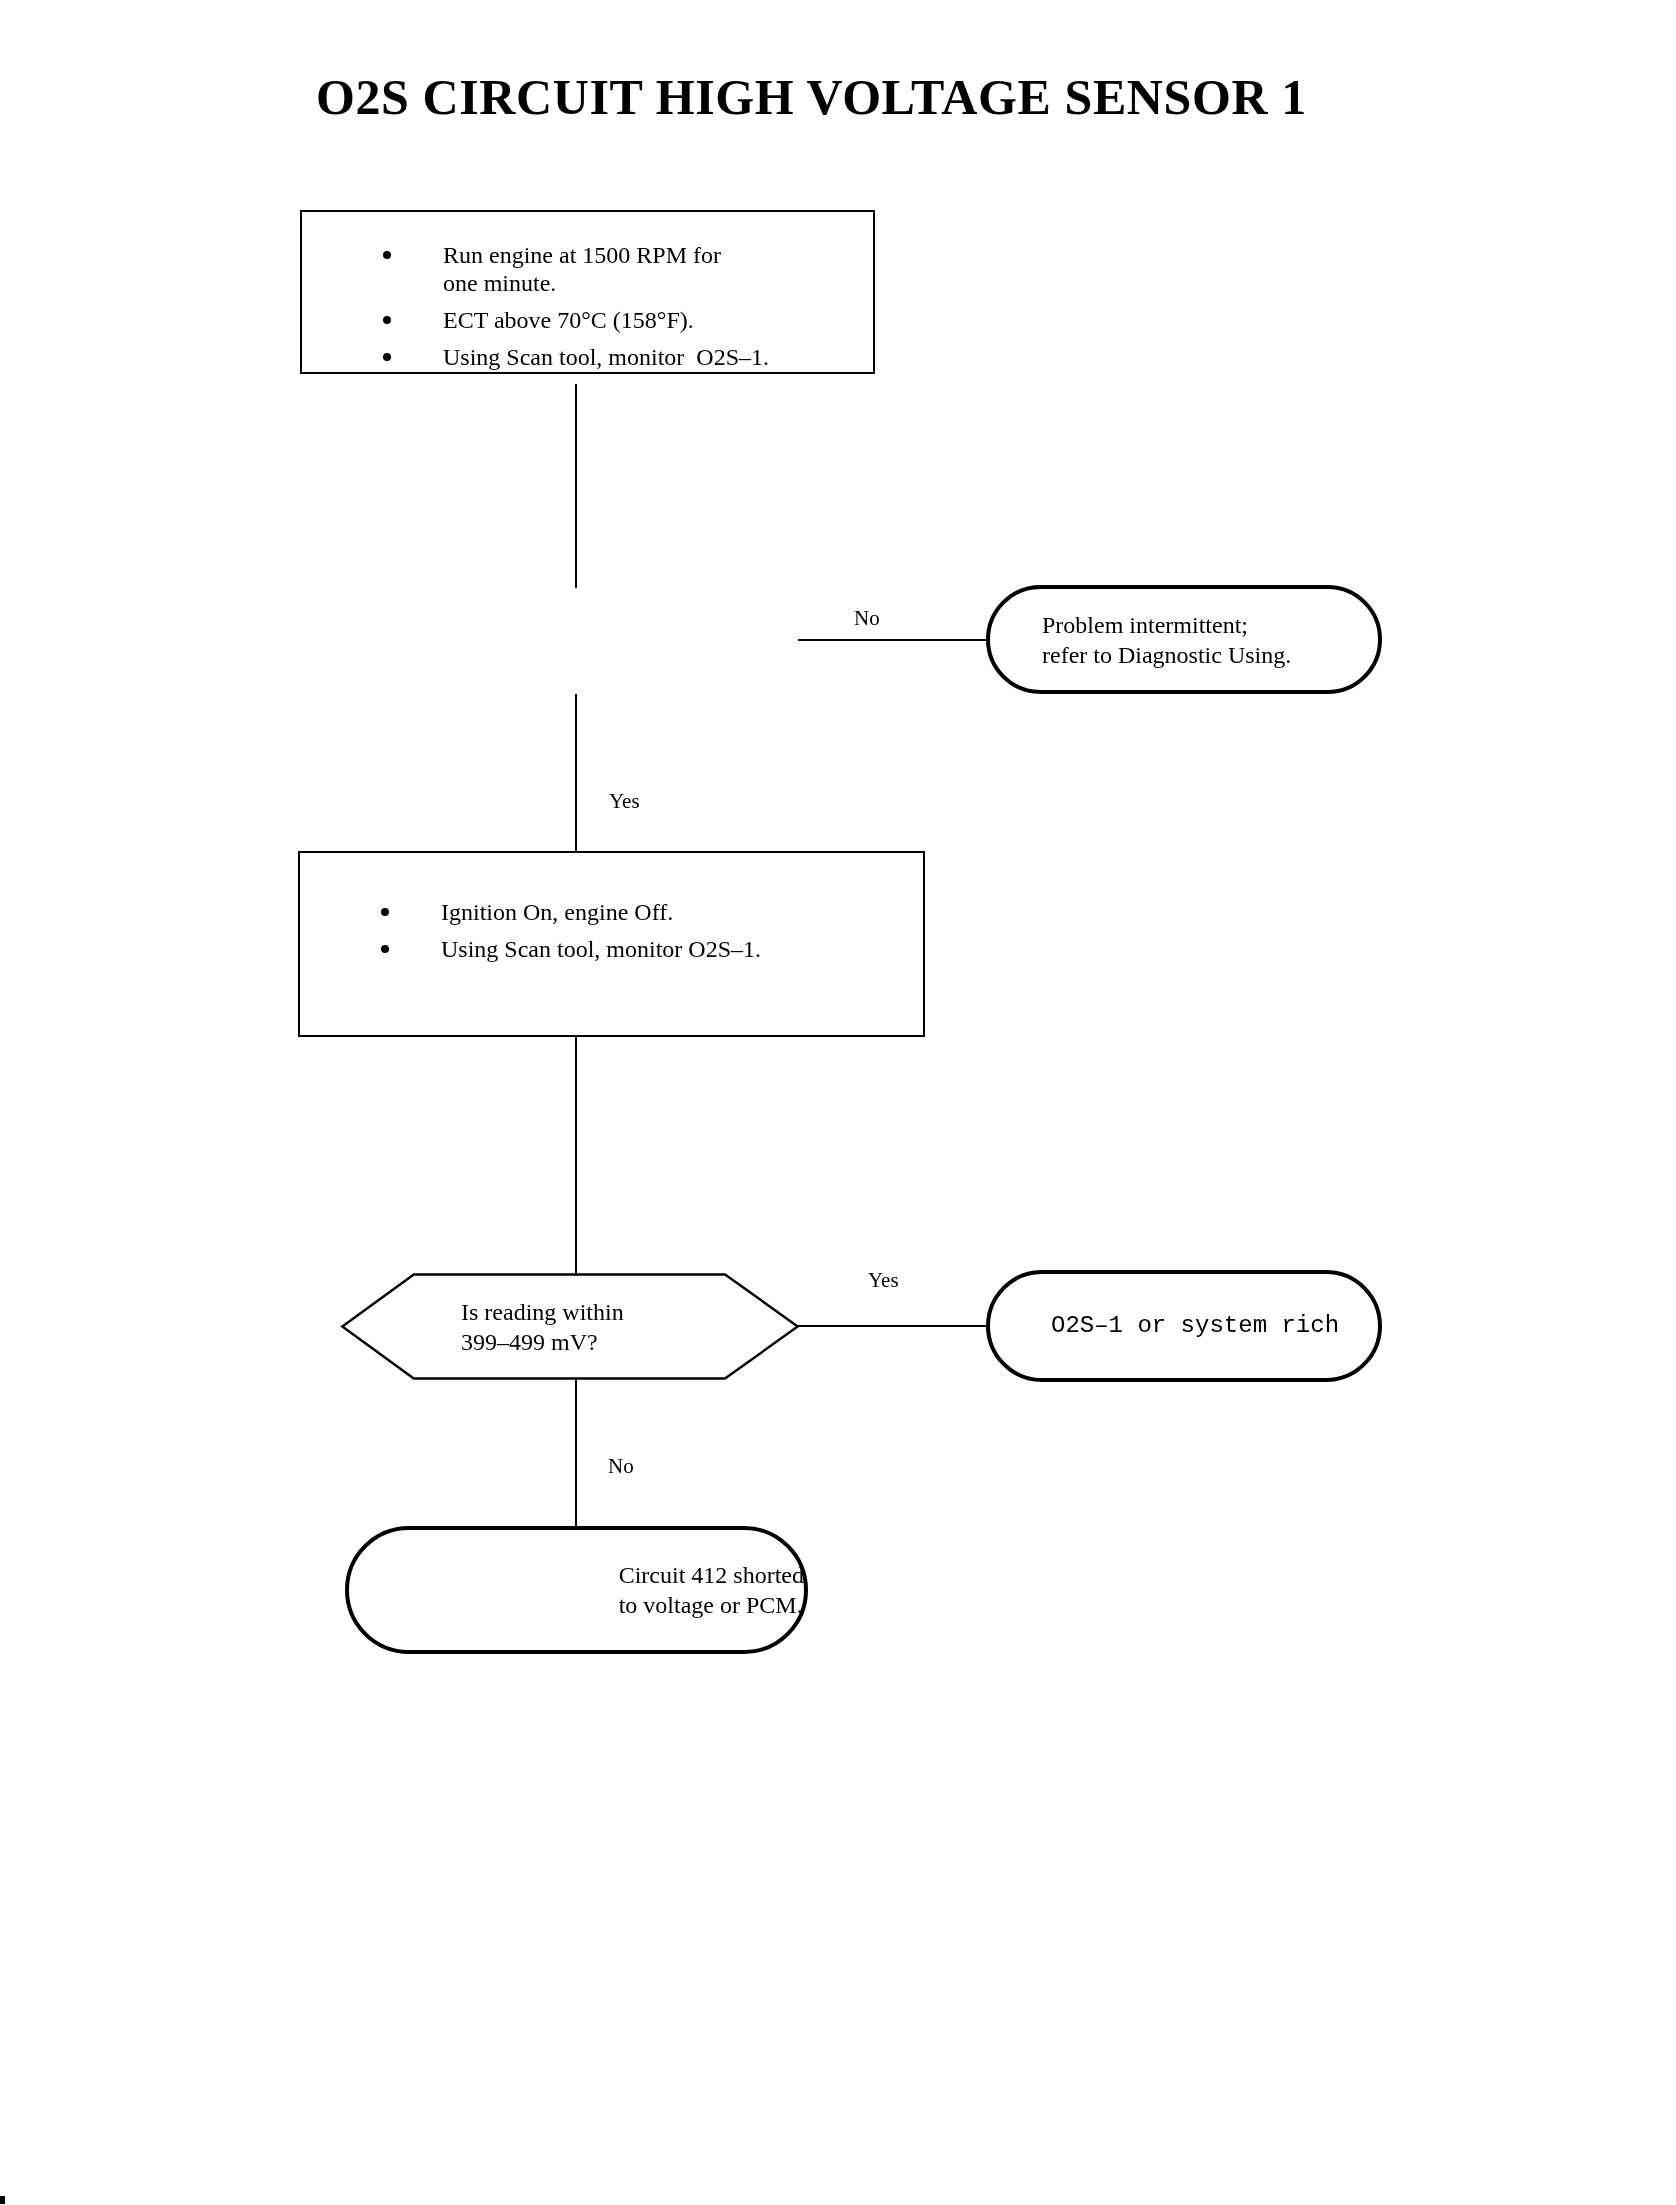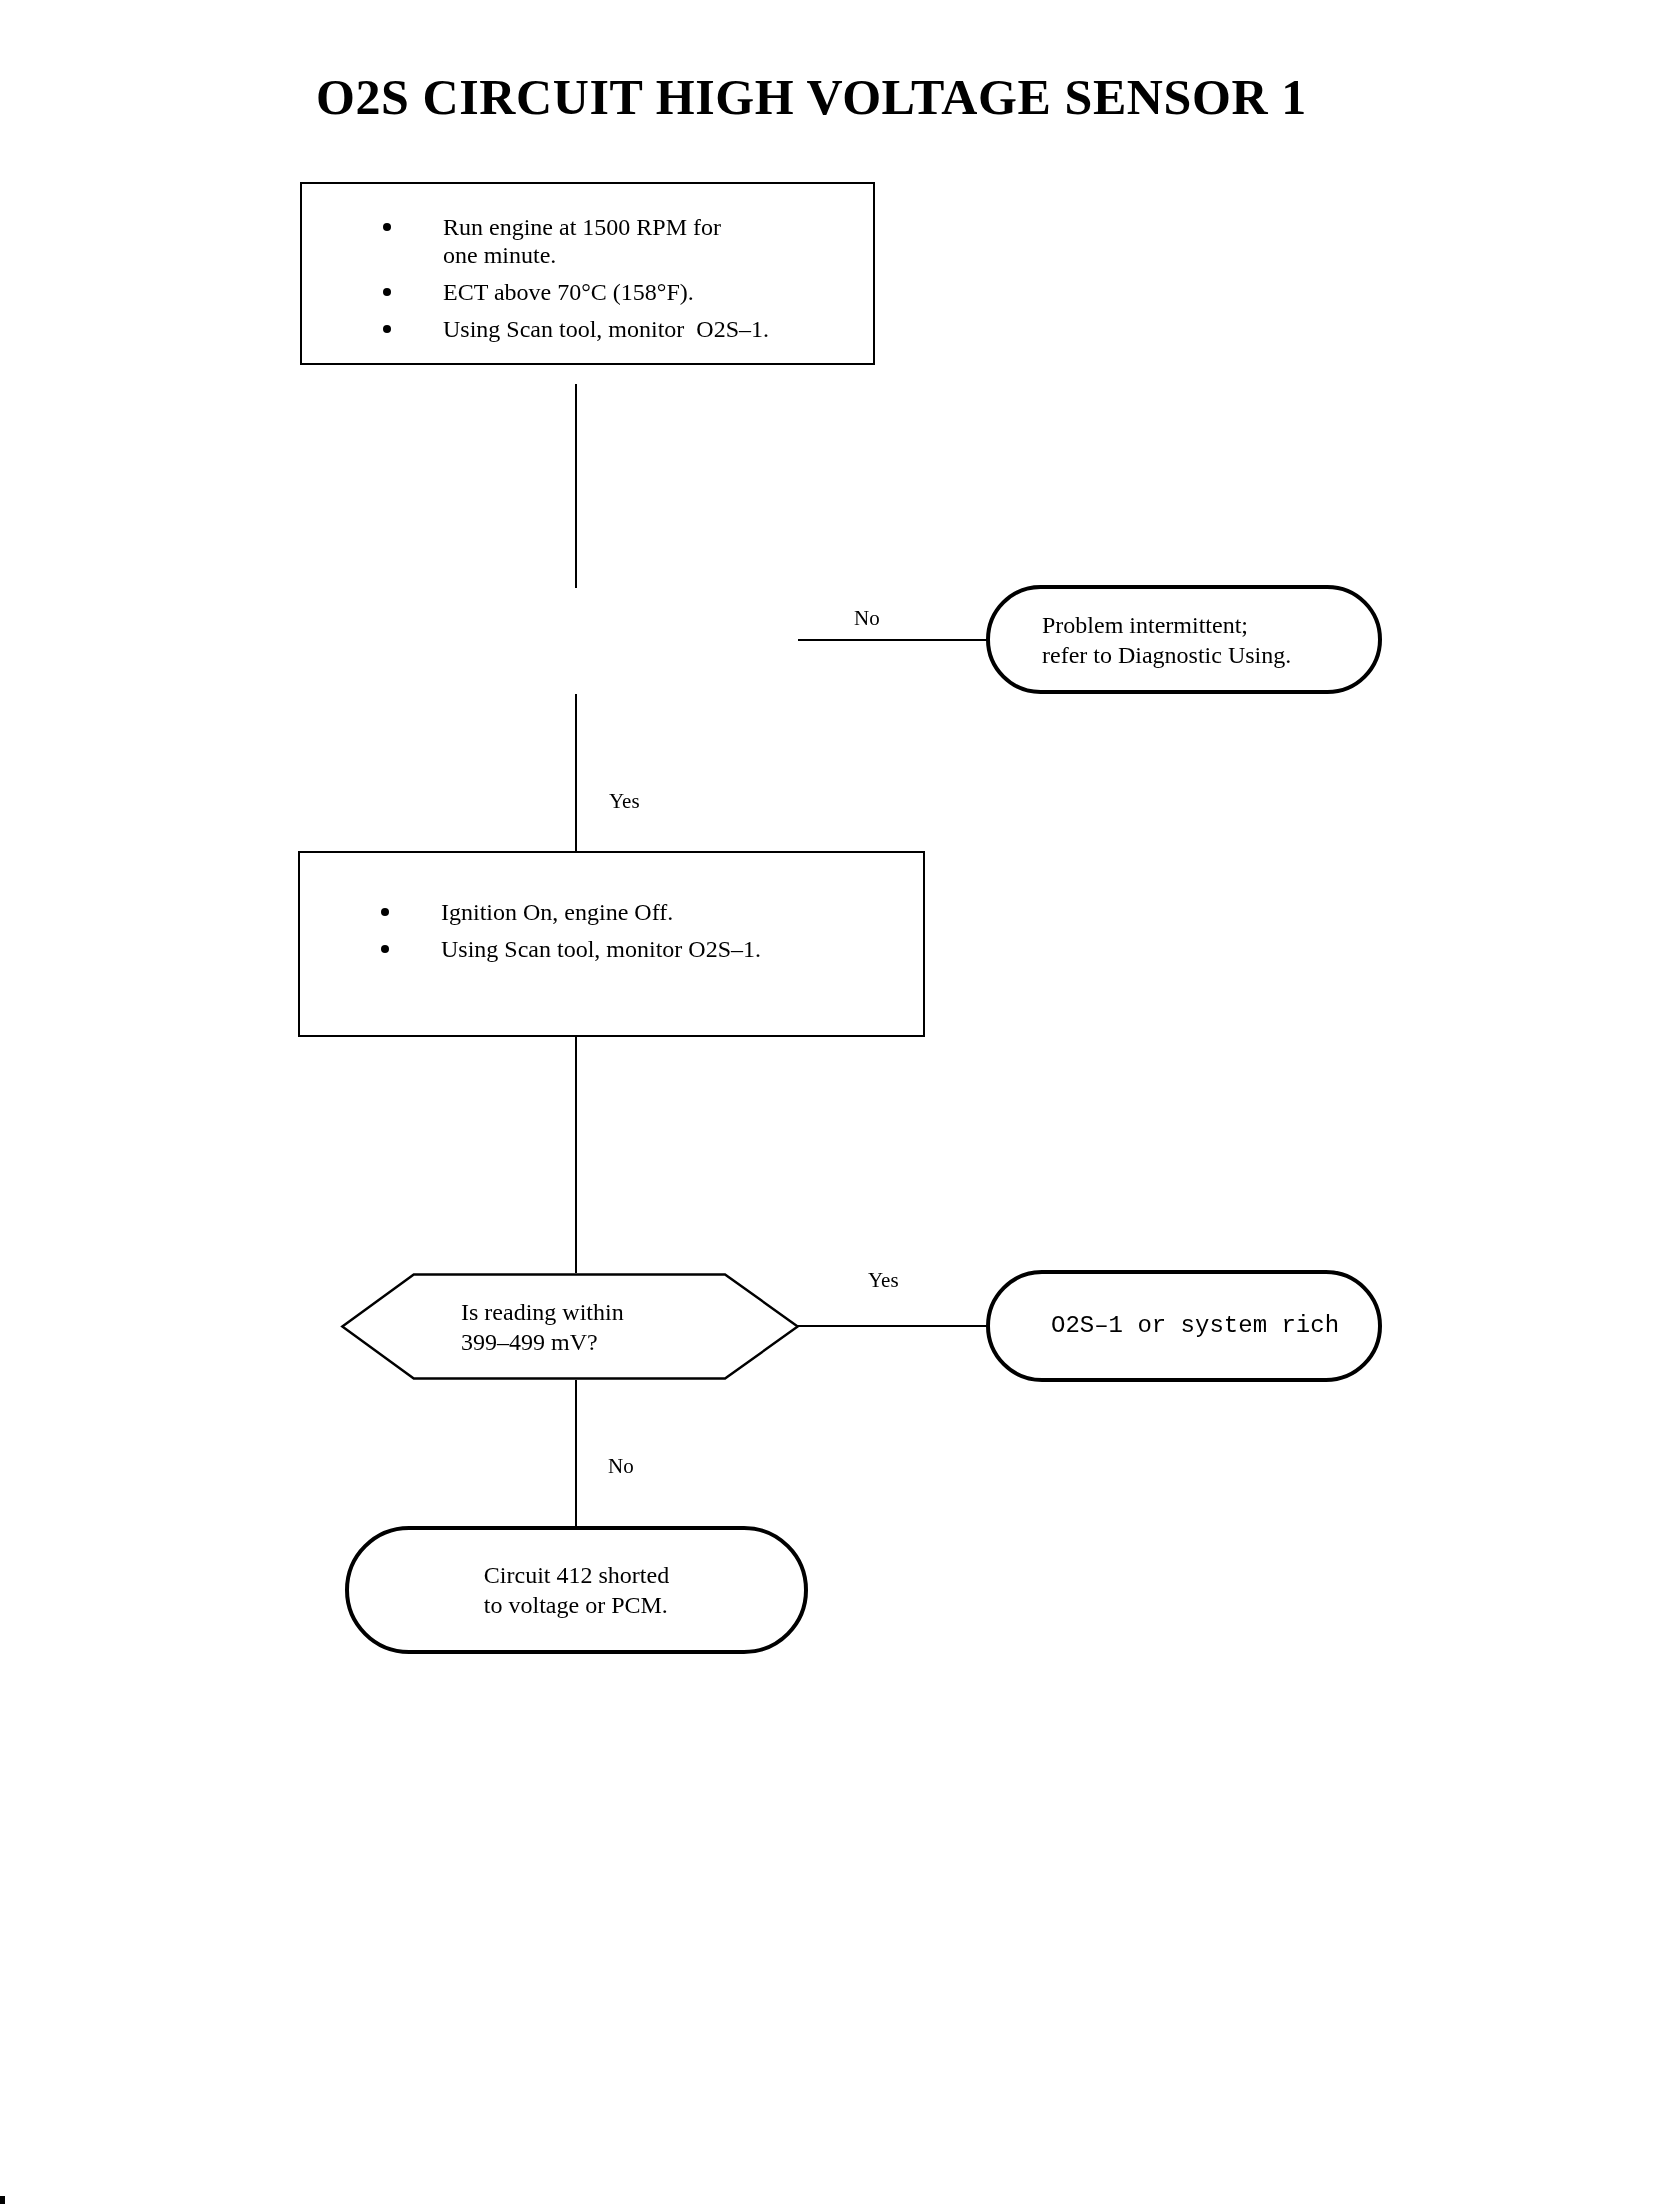--- a/index.html
+++ b/index.html
@@ -28,21 +28,21 @@
     letter-spacing: 0.6px;
   }
 
   
   .process-box {
     position: absolute;
     border: 2.4px solid #000000;
     box-sizing: border-box;
     background: #ffffff;
   }
-  #step1-box { left: 300px; top: 182px;  width: 575px; height: 183px; }
+  #step1-box { left: 300px; top: 210px;  width: 575px; height: 164px; }
   #step2-box { left: 298px; top: 851px; width: 627px; height: 186px; }
 
   .bullet-list {
     list-style: none;
     margin: 0;
     padding: 0;
     font-size: 24px;
     line-height: 28px;
   }
   #step1-box .bullet-list { padding-top: 29px; }
@@ -110,21 +110,21 @@
     left: 986px; top: 1270px;
     width: 396px; height: 112px;
     border-radius: 56px;
     padding-left: 61px;
     font-family: Liberation Mono, monospace;
   }
   #terminal-short {
     left: 345px; top: 1526px;
     width: 463px; height: 128px;
     border-radius: 64px;
-    justify-content: center;
+    justify-content: flex-end;
   }
 
   
   .connector { position: absolute; background: #000000; }
   #conn-v1 { left: 575px;  top: 384px;  width: 2.4px;   height: 204px; }
   #conn-h1 { left: 798px; top: 639px; width: 190px; height: 2.4px; }
   #conn-v2 { left: 575px;  top: 694px; width: 2.4px;   height: 158px; }
   #conn-v3 { left: 575px;  top: 1036px; width: 2.4px;   height: 237px; }
   #conn-h2 { left: 798px; top: 1325px; width: 190px; height: 2.4px; }
   #conn-v4 { left: 575px;  top: 1380px; width: 2.4px;   height: 147px; }

